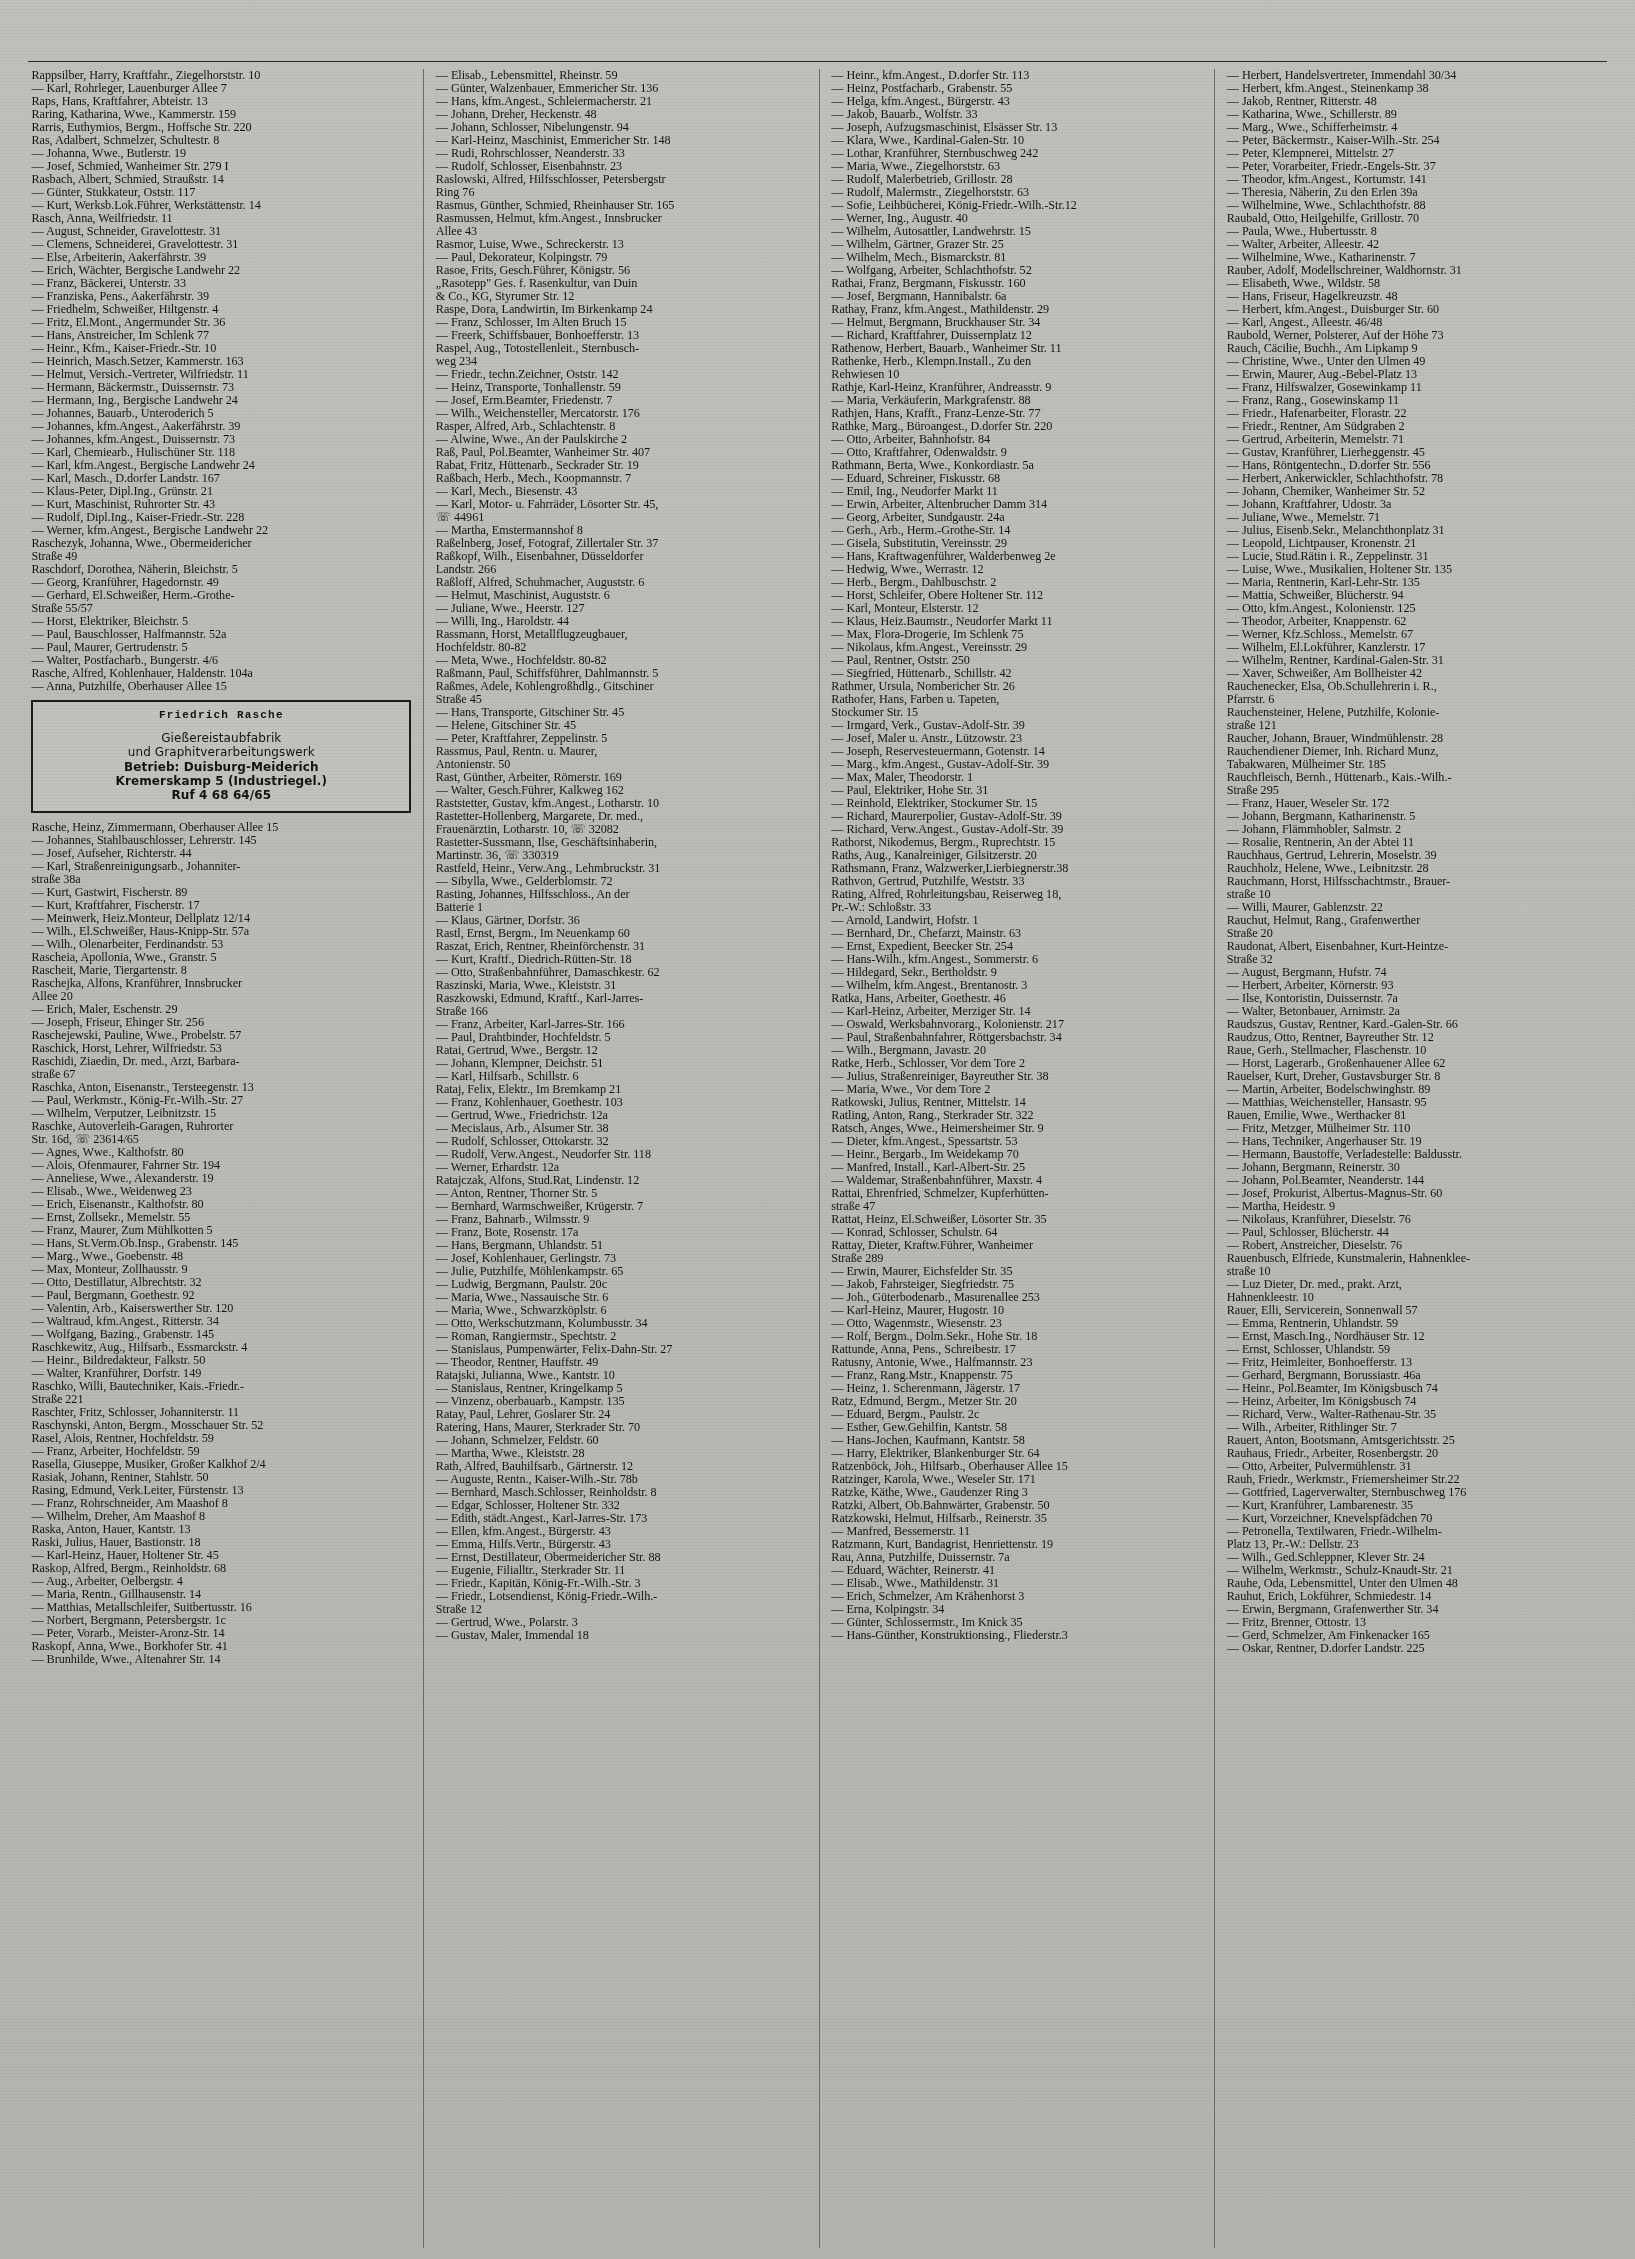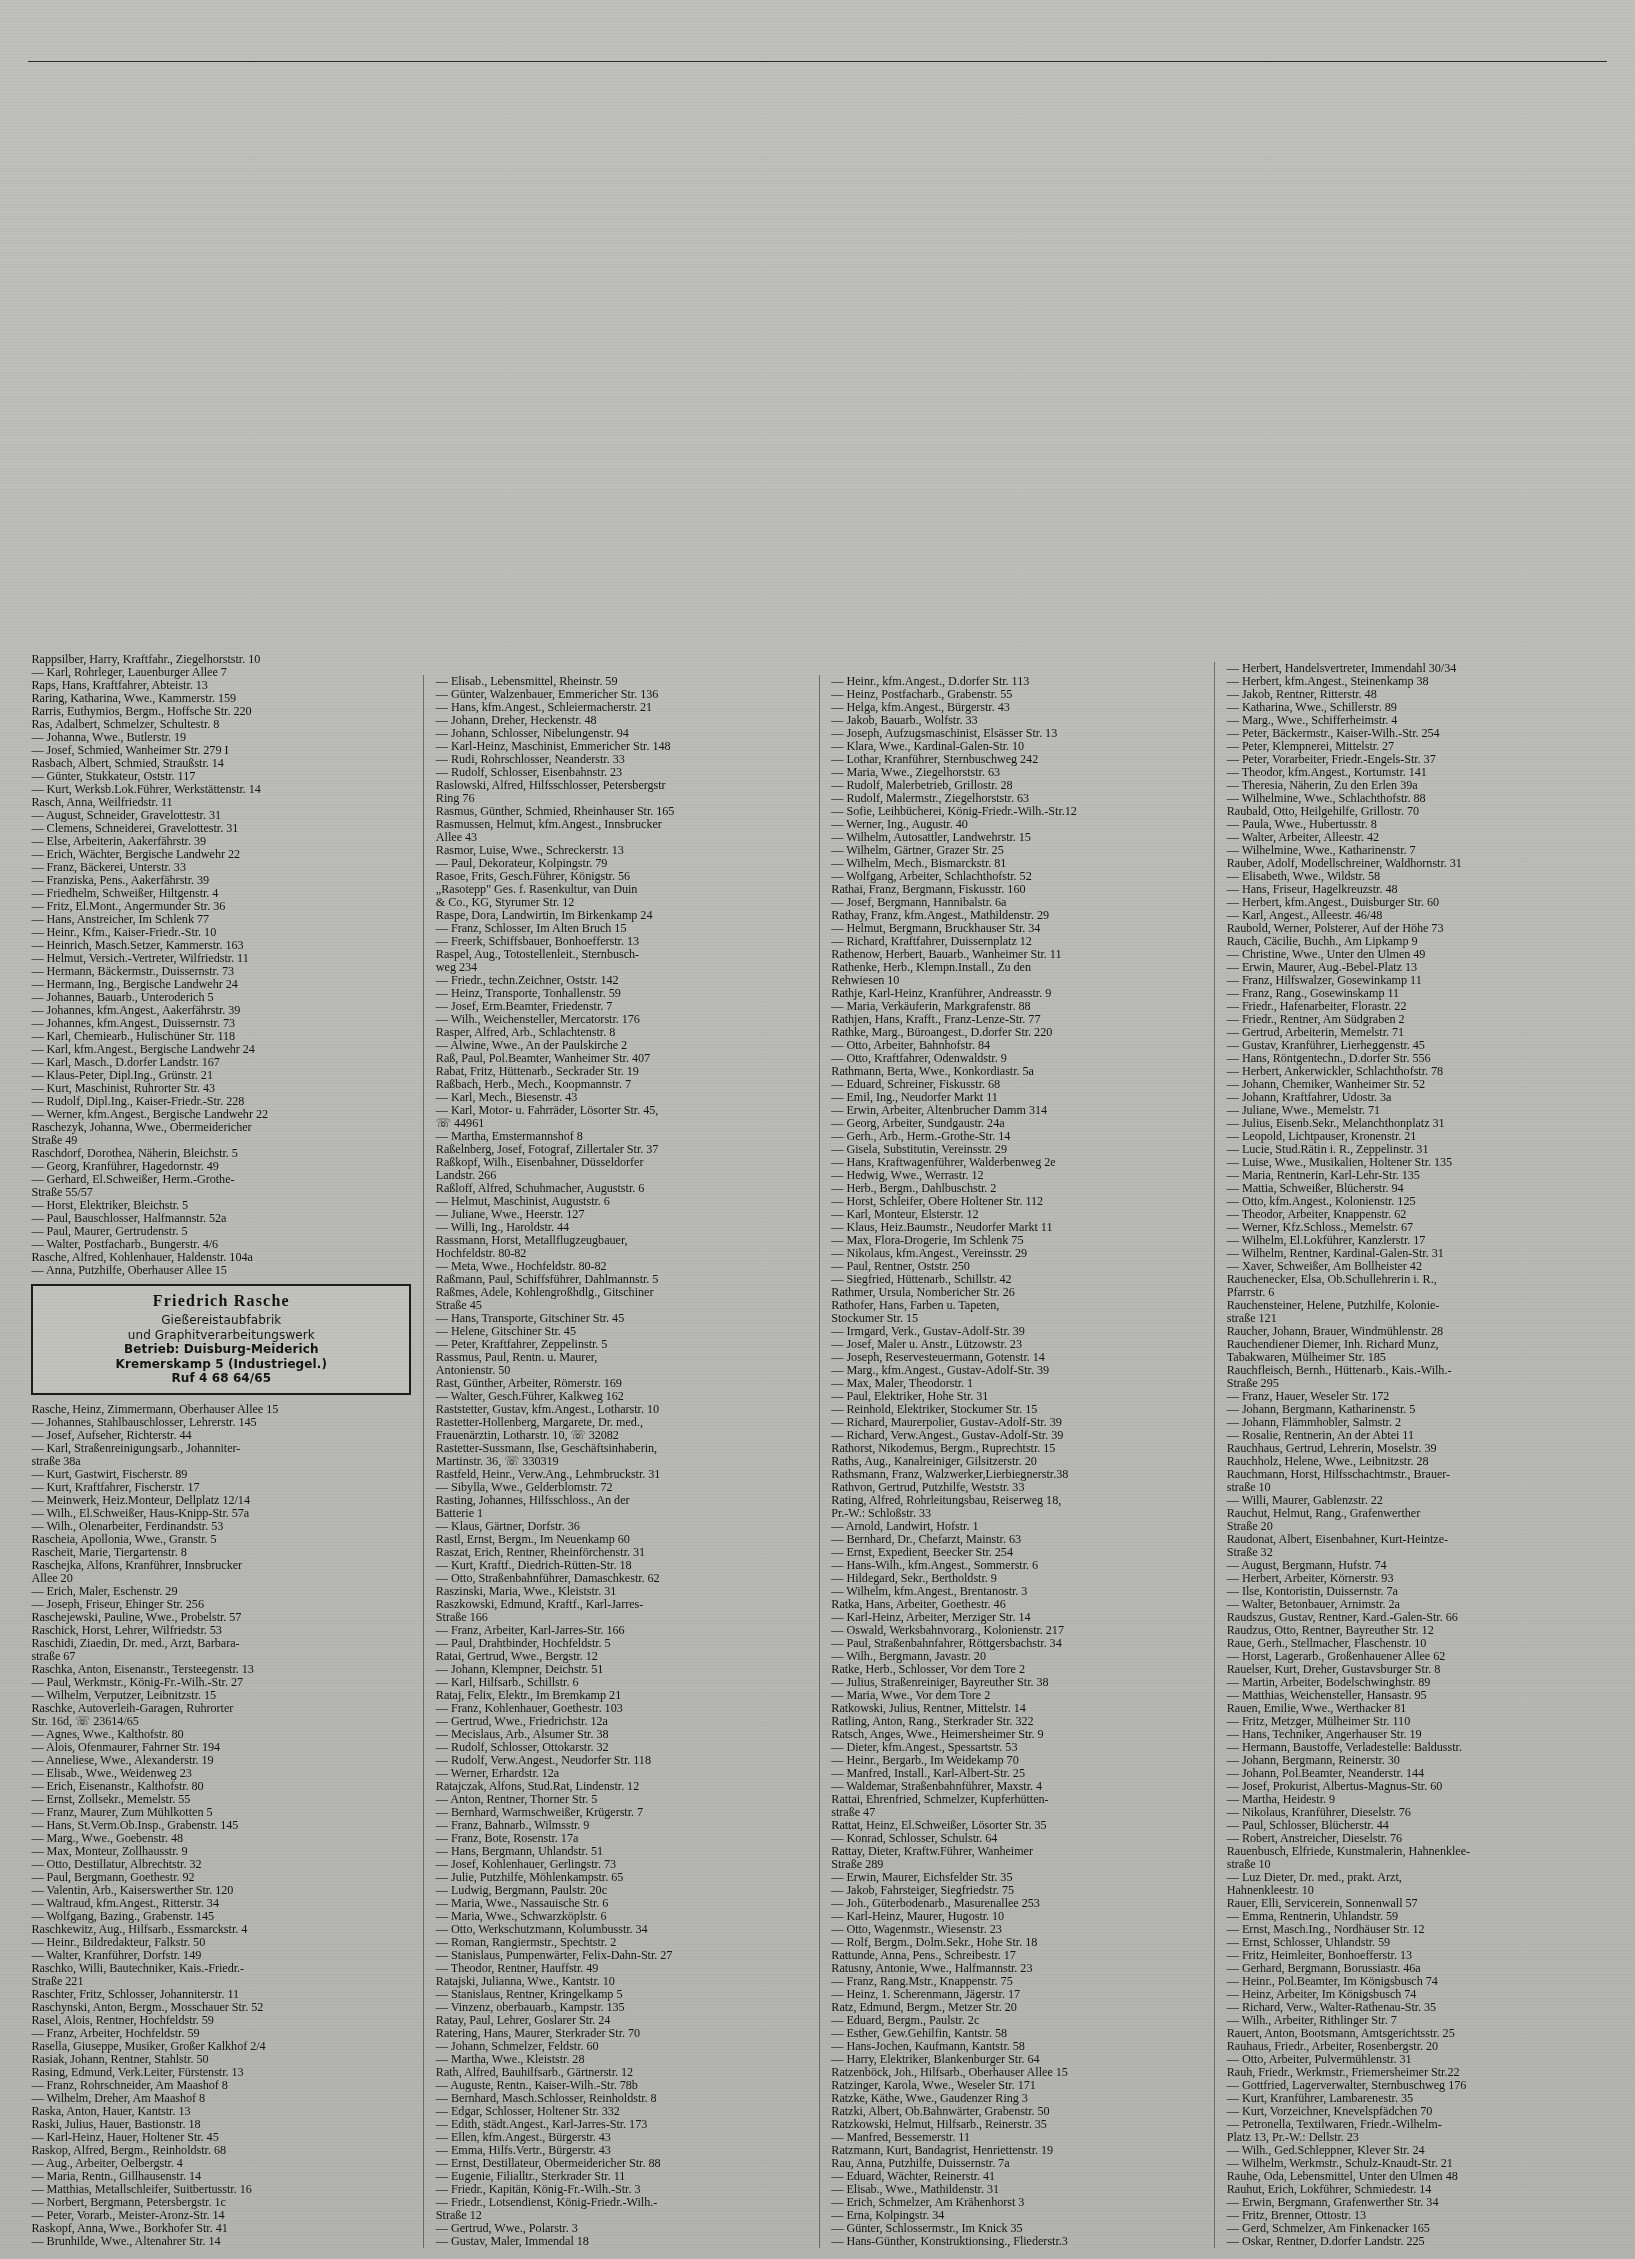--- a/index.html
+++ b/index.html
@@ -54,21 +54,20 @@
     border-top: 1.6px solid #2a2a2a;
   }
   .columns {
     position: absolute;
     top: 69px;
     left: 27.6px;
     right: 25.6px;
     bottom: 11.8px;
     display: flex;
     gap: 0px;
-    align-items: flex-end;
   }
   .col {
     width: 25%;
     box-sizing: border-box;
     padding: 0 9.9px 0 3.9px;
     position: relative;
   }
   .col + .col {
     border-left: 1px solid #6c6c68;
     padding-left: 11.8px;
@@ -85,25 +84,25 @@
     overflow: visible;
   }
   .ad {
     border: 2px solid #1c1c1c;
     margin: 6.9px 2px 7.9px 0;
     padding: 6.9px 3.9px 7.9px 3.9px;
     text-align: center;
     background: #c2c2bd;
   }
   .ad .l1 {
-    font-family: Liberation Serif, serif;
-    font-size: 16px;
+    font-family: Liberation Mono, monospace;
+    font-size: 11px;
     font-weight: bold;
     letter-spacing: 1.2px;
-    margin-bottom: 3px;
+    margin-bottom: 10px;
   }
   .ad .l2, .ad .l3, .ad .l4, .ad .l5, .ad .l6 {
     font-family: "DejaVu Sans", sans-serif;
     font-size: 12px;
     line-height: 14.4px;
     letter-spacing: 0.1px;
   }
   .ad .l4, .ad .l5 { font-weight: bold; }
   .ad .l6 { font-weight: bold; }
   .noise {

